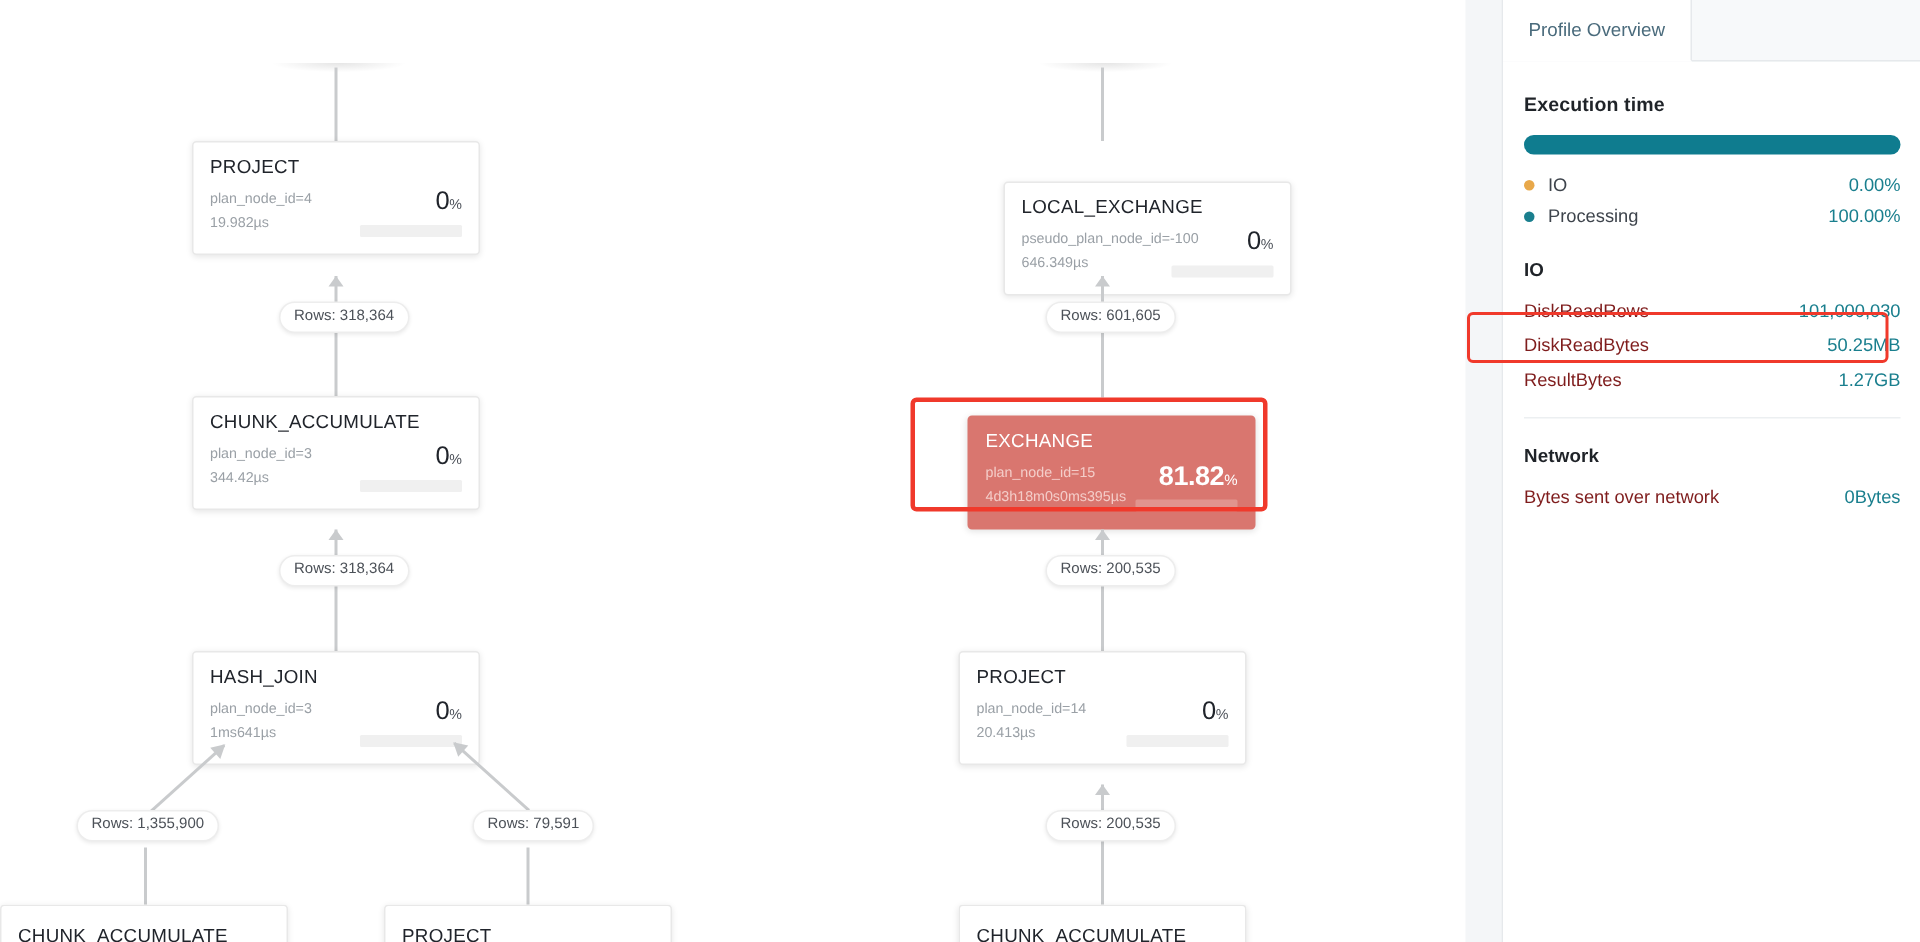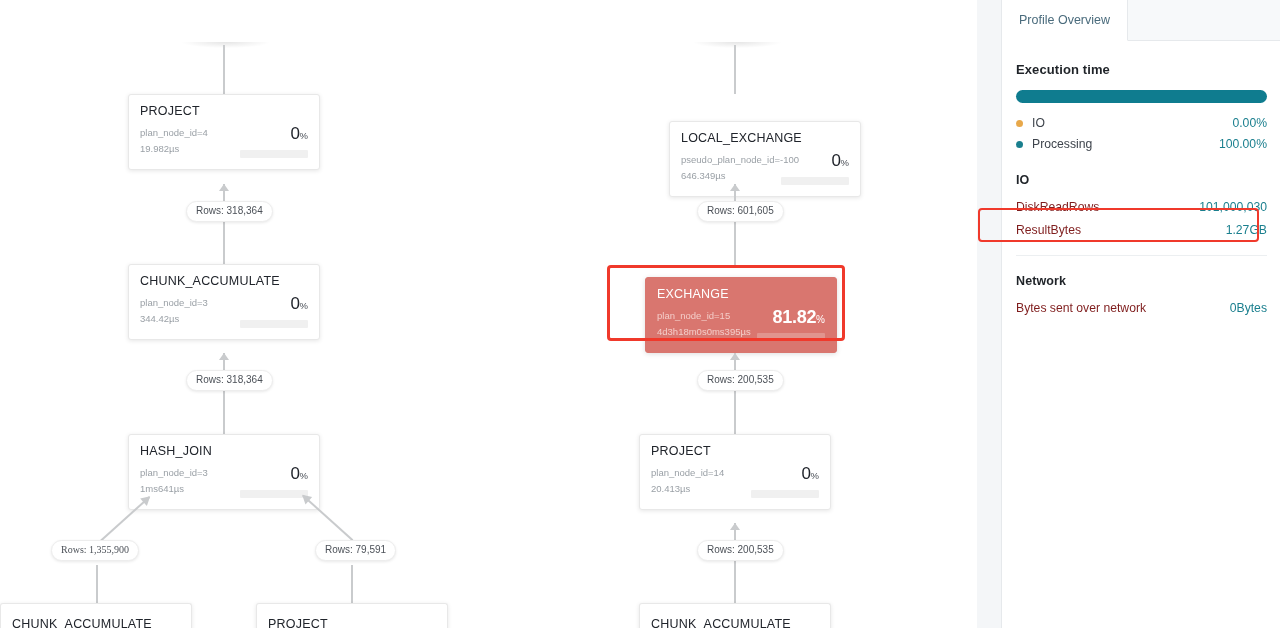--- a/index.html
+++ b/index.html
@@ -287,21 +287,21 @@
 
     <div class="edge-d" style="left:99px; top:541px; width:67px; transform: rotate(-42deg);">
       <i></i>
         <b></b>
     </div>
     <div class="edge-d" style="left:352px; top:541px; width:67px; transform: rotate(-138deg);">
       <i></i>
         <b></b>
     </div>
 
-    <div class="rows" id="rows-3" style="left:51px; top:540px;font-family:Liberation Serif, serif;">Rows: 1,355,900</div>
+    <div class="rows" id="rows-3" style="left:51px; top:540px;">Rows: 1,355,900</div>
     <div class="rows" id="rows-4" style="left:315px; top:540px;">Rows: 79,591</div>
 
     <div class="edge-v" style="left:96px; top:565px; height:38px;"></div>
     <div class="edge-v" style="left:351px; top:565px; height:38px;"></div>
 
     <div class="node clip-bottom" id="n-bottom-chunk-left" style="left:0px; top:603px; height:40px;">
       <div class="title" style="margin-top:4px;">CHUNK_ACCUMULATE</div>
     </div>
     <div class="node clip-bottom" id="n-bottom-project" style="left:256px; top:603px; height:40px;">
       <div class="title" style="margin-top:4px;">PROJECT</div>
@@ -390,20 +390,24 @@
           <span class="val">100.00%</span>
         </div>
 
 
         <div class="sec-title small">IO</div>
         <div class="kv-row">
           <span class="lbl">DiskReadRows</span>
           <span class="val">101,000,030</span>
         </div>
         <div class="kv-row">
+          <span class="lbl">DiskReadBytes</span>
+          <span class="val">50.25MB</span>
+        </div>
+        <div class="kv-row">
           <span class="lbl">ResultBytes</span>
           <span class="val">1.27GB</span>
         </div>
 
         <div class="divider"></div>
 
         <div class="sec-title small">Network</div>
         <div class="kv-row">
           <span class="lbl">Bytes sent over network</span>
           <span class="val">0Bytes</span>

